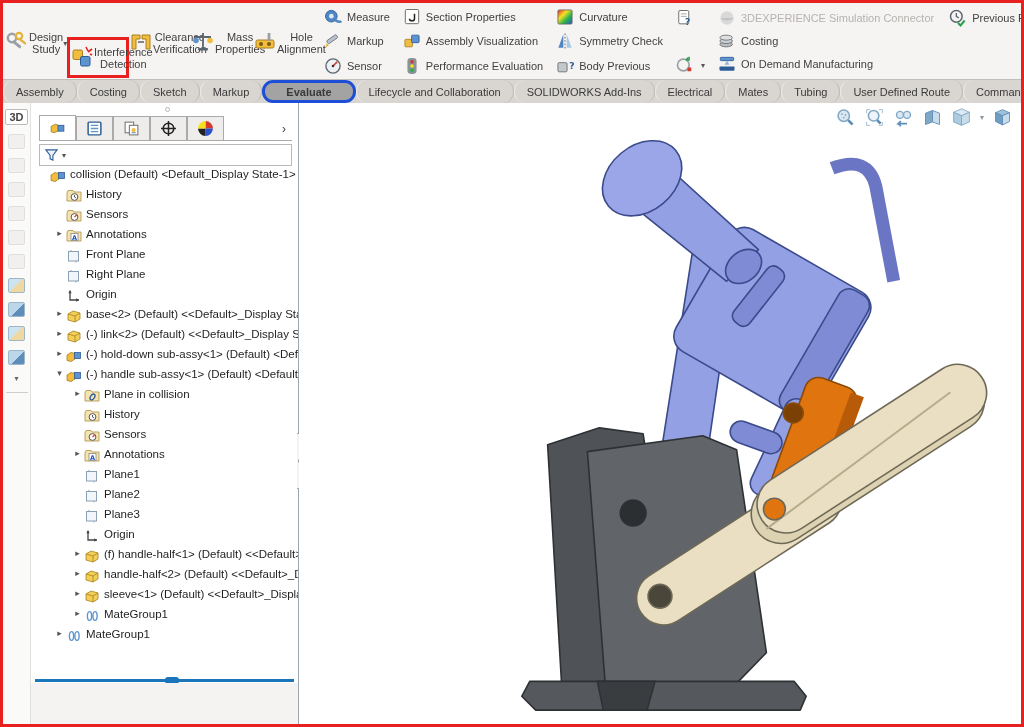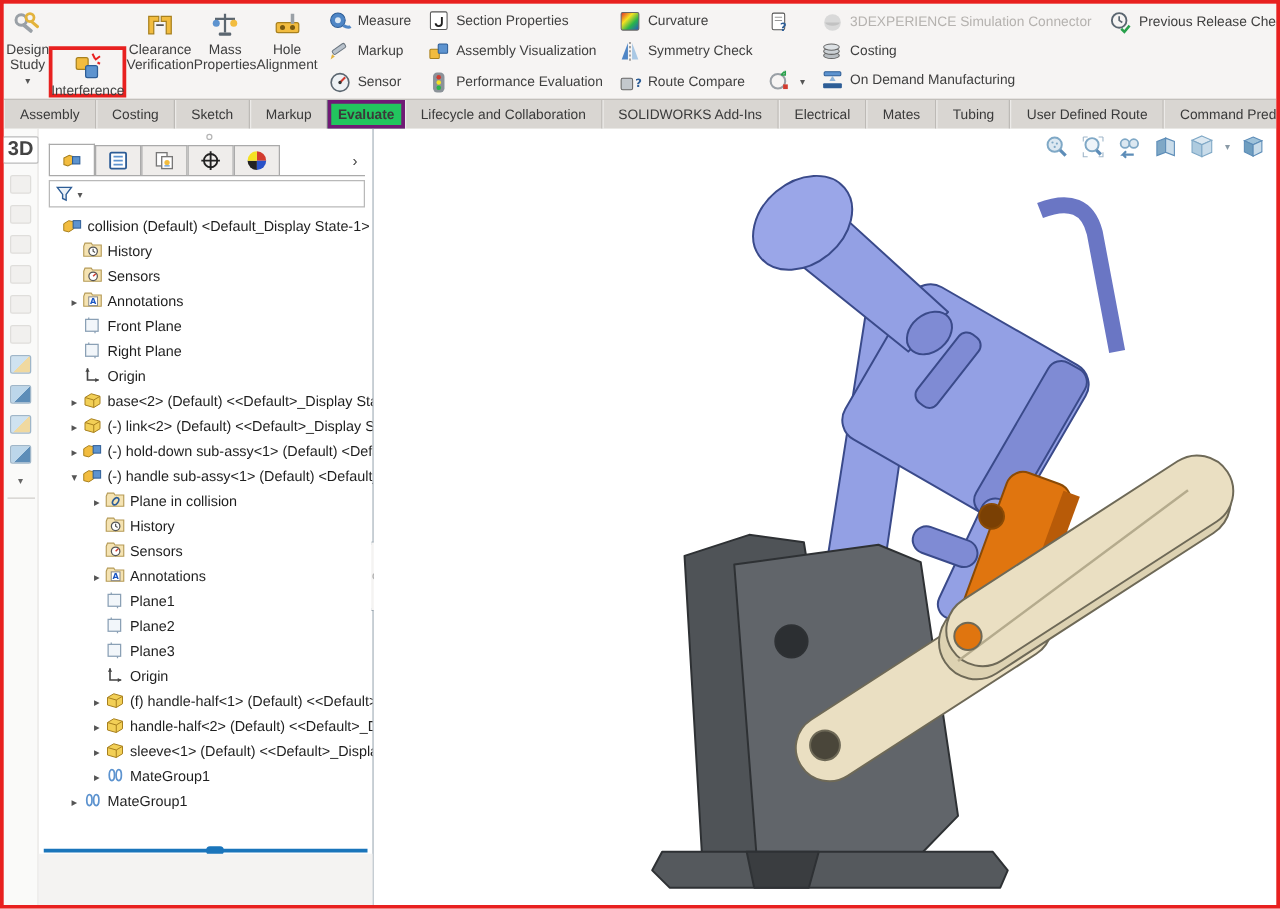--- a/index.html
+++ b/index.html
@@ -2,62 +2,62 @@
 <html><head>
 <meta charset="utf-8">
 <style>
   * { margin:0; padding:0; box-sizing:border-box; }
   html,body { width:1024px; height:727px; overflow:hidden; }
   body { font-family:"Liberation Sans","DejaVu Sans",sans-serif; font-size:11px; color:#333; background:#fff; }
   .shot { position:relative; width:1024px; height:727px; border:3px solid #e8201f; background:#fff; overflow:hidden; }
 
   
   .ribbon { position:absolute; left:0; top:0; right:0; height:76px; background:#f6f4f3; display:flex; align-items:stretch; padding:2px 2px 1px 2px; }
-  .bigbtn { width:62px; display:flex; flex-direction:column; align-items:center; justify-content:flex-start; padding-top:3px; text-align:center; line-height:1.12; color:#3f3f3f; cursor:default; position:relative; }
+  .bigbtn { width:62px; display:flex; flex-direction:row; align-items:center; justify-content:flex-start; padding-top:3px; text-align:center; line-height:1.12; color:#3f3f3f; cursor:default; position:relative; }
   .bigbtn .ricon { width:24px; height:24px; flex:none; margin-bottom:2px; }
   .bigbtn.hl { border:3px solid #e8201f; padding-top:1px;margin-top:32px; }
   .bigbtn .caret { font-size:8px; color:#555; margin-top:2px; }
   .vsep { width:1px; background:#dcd8d4; margin:3px 2px; }
   .rcol { display:flex; flex-direction:column; justify-content:space-between; padding:2px 4px; gap:4px; }
   .rowbtn { display:flex; align-items:center; gap:4px; height:22px; color:#3f3f3f; white-space:nowrap; }
   .rowbtn .ricon { width:20px; height:20px; flex:none; }
   .rowbtn.disabled { color:#b5b2af; }
   .rowbtn .caret { font-size:8px; color:#555; margin-left:2px; }
   .rgrid { display:grid; grid-template-columns:auto auto; column-gap:14px; padding:2px 4px; align-content:start; row-gap:1px; }
 
   
   .tabbar { position:absolute; left:0; top:76px; right:0; height:24px; background:#d9d6d2; display:flex; align-items:stretch; border-top:1px solid #c2bfbb; }
-  .tab { padding:4px 12px 3px 12px; color:#3a3a3a; border-right:1px solid #bdbab6; border-left:1px solid #eceae8; white-space:nowrap; display:flex; align-items:center; }
-  .tab.active { background:#22c55e; font-weight:bold; border:3px solid #701a75; padding:1px 5px; }
+  .tab { padding:4px 12px 3px 12px; color:#3a3a3a; border-right:1px solid #bdbab6; border-left:1px solid #eceae8; white-space:nowrap; display:flex; align-items:center;border-radius:11px; }
+  .tab.active { background:#a3a3a3; font-weight:bold; border:3px solid #1d4ed8; padding:1px 21px; }
 
   
   .main { position:absolute; left:0; top:100px; right:0; bottom:0; display:flex; }
 
   
   .strip { width:28px; background:#fafaf9; border-right:1px solid #e3e1df; display:flex; flex-direction:column; align-items:center; padding-top:6px; gap:9px; }
-  .strip .s3d { font-weight:bold; font-size:16px; color:#444; border:1px solid #bbb; border-radius:2px; padding:1px 3px; background:#fff; }
+  .strip .s3d { font-weight:bold; font-size:11px; color:#444; border:1px solid #bbb; border-radius:2px; padding:1px 3px; background:#fff; }
   .gicon { width:17px; height:15px; border:1px solid #d7d5d2; background:#efedeb; border-radius:2px; opacity:.75; }
   .cicon { width:17px; height:15px; border:1px solid #9fb6c9; border-radius:2px; background:linear-gradient(135deg,#cfe2f0 50%,#f0d9a0 50%); }
   .cicon.b { background:linear-gradient(135deg,#bcd6ea 55%,#5d8db8 55%); }
   .stripcaret { font-size:8px; color:#666; }
   .striphr { width:22px; height:1px; background:#cfcdca; }
 
   
   .panel { width:268px; background:#fff; border-right:1px solid #9aa7b1; position:relative; }
   .panel .topdot { position:absolute; top:4px; left:50%; width:5px; height:5px; border:1px solid #b5b5b5; border-radius:50%; }
   .ptabs { display:flex; align-items:flex-end; margin:13px 6px 0 8px; height:25px; border-bottom:1px solid #aaa; }
   .ptab { width:37px; height:24px; display:flex; align-items:center; justify-content:center; background:#efedeb; border:1px solid #aaa; border-bottom:none; }
   .ptab.active { background:#fff; height:25px; }
   .ptab svg { width:17px; height:17px; }
   .pchev { margin-left:auto; font-size:12px; color:#444; padding:0 6px 4px 0; }
   .filterrow { margin:3px 6px 2px 8px; border:1px solid #b9b9b9; height:22px; display:flex; align-items:center; padding-left:4px; gap:3px; background:#fff; }
   .filterrow svg { width:15px; height:15px; }
   .filterrow .caret { font-size:8px; color:#555; }
   .tree { margin-top:2px; }
-  .trow { display:flex; align-items:flex-end; height:20px; white-space:nowrap; overflow:hidden; color:#1f1f1f; font-size:11.5px; }
+  .trow { display:flex; align-items:flex-start; height:20px; white-space:nowrap; overflow:hidden; color:#1f1f1f; font-size:11.5px; }
   .trow .exp { width:13px; flex:none; text-align:center; font-size:9px; color:#555; }
   .trow.closed .exp::before { content:"▸"; }
   .trow.open .exp::before { content:"▾"; }
   .trow .tic { width:16px; height:16px; flex:none; margin-right:4px; }
   .d0 { padding-left:6px; } .d1 { padding-left:22px; } .d2 { padding-left:40px; }
   .rollback { position:absolute; left:4px; right:4px; top:576px; height:3px; background:#1a75bb; }
   .rollback::after { content:""; position:absolute; left:50%; top:-2px; width:14px; height:7px; background:#1a75bb; border-radius:3px; }
   .panelbottom { position:absolute; left:0; right:0; top:580px; bottom:0; background:#f4f3f2; }
   .flyhandle { position:absolute; right:-7px; top:330px; width:8px; height:56px; background:#f4f3f2; border:1px solid #9aa7b1; border-left:none; border-radius:0 5px 5px 0; }
   .flyhandle::after { content:""; position:absolute; top:24px; left:1px; width:4px; height:4px; border:1px solid #999; border-radius:50%; }
@@ -371,21 +371,21 @@
       <div class="rowbtn">
           <svg class="ricon">
             <use href="#r-symmetry"></use>
           </svg>
           <span>Symmetry Check</span>
         </div>
       <div class="rowbtn">
           <svg class="ricon">
             <use href="#r-bodycompare"></use>
           </svg>
-          <span>Route Compare</span>
+          <span>Body Previous</span>
         </div>
     </div>
     <div class="vsep"></div>
     <div class="rcol">
       <div class="rowbtn">
           <svg class="ricon">
             <use href="#r-checkdoc"></use>
           </svg>
         </div>
       <div class="rowbtn">

